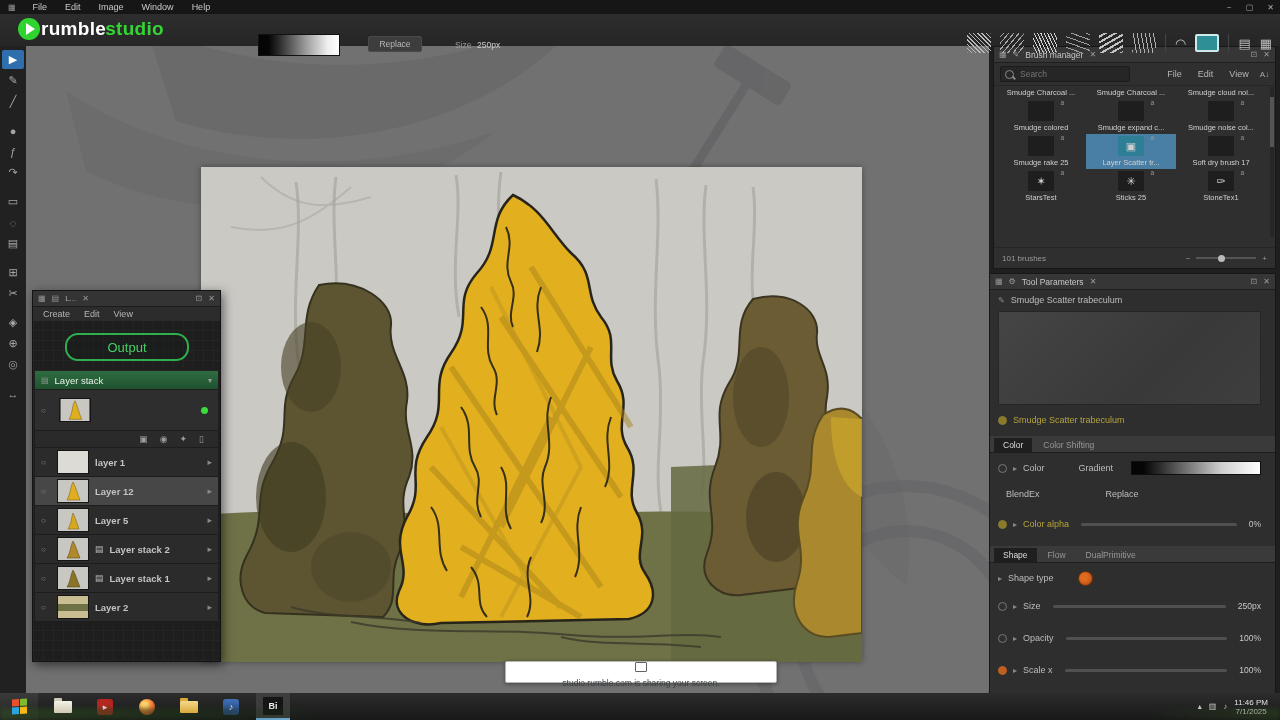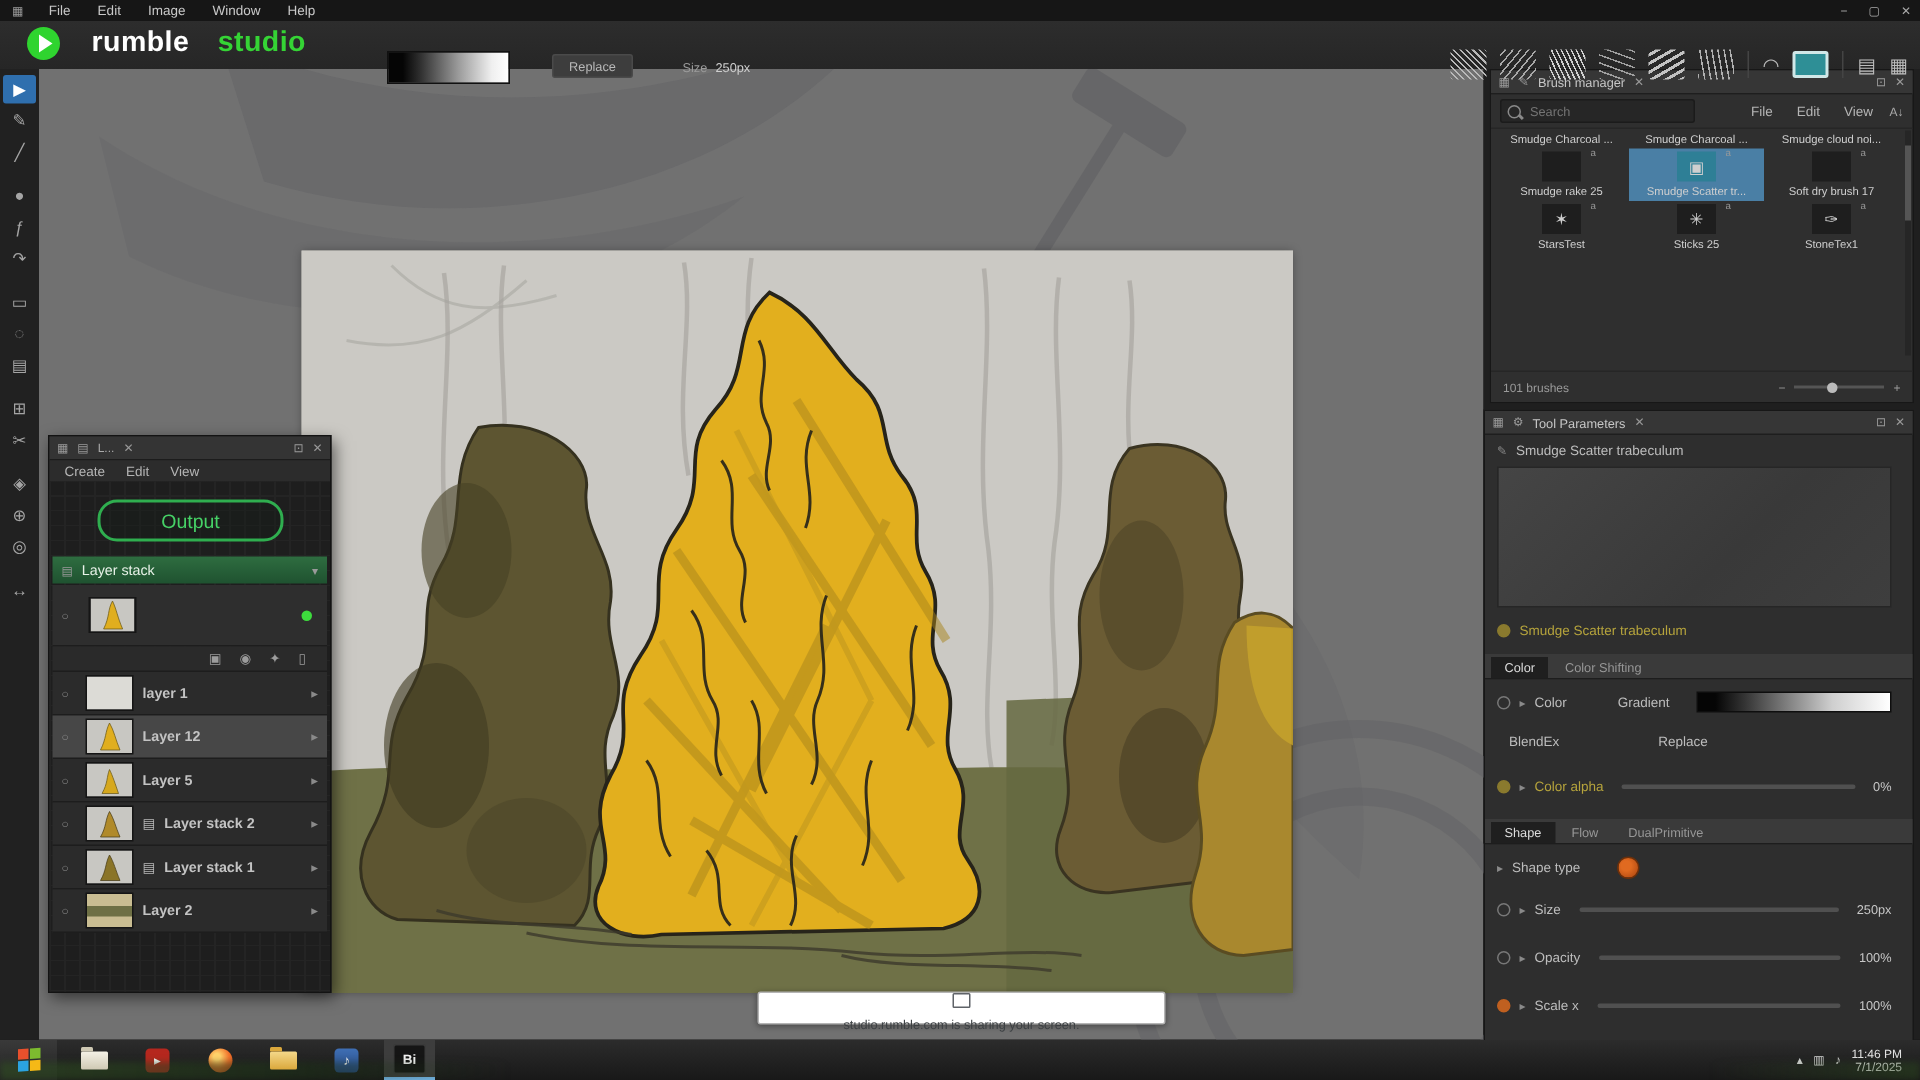--- a/index.html
+++ b/index.html
@@ -7,21 +7,21 @@
        font-family:"Liberation Sans",sans-serif;color:#ccc;}
   
   .menubar{position:absolute;left:0;top:0;width:1280px;height:14px;background:#161616;
            display:flex;align-items:center;font-size:9px;color:#c9c9c9;z-index:50;}
   .appicon{margin:0 8px 0 8px;color:#9a9a9a;font-size:8px;}
   .mitem{padding:0 9px;cursor:default;}
   .mtitle{position:absolute;left:0;right:0;text-align:center;color:#8d8d8d;pointer-events:none;}
   .wbtns{position:absolute;right:6px;top:0;height:14px;display:flex;gap:14px;align-items:center;color:#aaa;font-size:8px;}
   
   .toolbar{position:absolute;left:0;top:14px;width:1280px;height:32px;background:linear-gradient(#2d2d2d,#262626);z-index:50;}
-  .brand{position:absolute;left:18px;top:4px;display:flex;align-items:center;gap:21px;}
+  .brand{position:absolute;left:18px;top:4px;display:flex;align-items:center;gap:1px;}
   .brand-orb{width:22px;height:22px;border-radius:50%;background:#2fd42f;position:relative;display:inline-block;}
   .brand-play{position:absolute;left:8px;top:5px;width:0;height:0;border-left:9px solid #fff;
               border-top:6px solid transparent;border-bottom:6px solid transparent;}
   .brand-rumble{font-size:19px;font-weight:bold;color:#fff;letter-spacing:.3px;}
   .brand-studio{font-size:19px;font-weight:bold;color:#35d435;letter-spacing:.3px;margin-left:-2px;}
   .grad-swatch{position:absolute;left:258px;top:20px;width:80px;height:20px;border:1px solid #111;
      background:linear-gradient(90deg,#050505 0 12%,#2e2e2e 26%,#9a9a9a 58%,#efefef 86%,#fff 100%);}
   .replace-btn{position:absolute;left:368px;top:22px;width:54px;height:16px;background:#3d3d3d;border:1px solid #4a4a4a;
      color:#b9b9b9;font-size:8.5px;border-radius:2px;font-family:inherit;}
   .size-label{position:absolute;left:455px;top:26px;font-size:8.5px;color:#9a9a9a;}
@@ -143,21 +143,21 @@
   .folder{width:18px;height:12px;background:linear-gradient(#f4d88a,#dba83c);border-radius:1px;position:relative;}
   .folder::before{content:"";position:absolute;left:0;top:-3px;width:8px;height:3px;background:#dba83c;border-radius:1px 1px 0 0;}
   .folder.light{background:linear-gradient(#f4f1e6,#cfc9b4);}
   .folder.light::before{background:#cfc9b4;}
   .redapp{width:16px;height:16px;background:#b5271e;border-radius:3px;display:flex;align-items:center;justify-content:center;color:#fff;font-size:9px;}
   .ffox{width:16px;height:16px;border-radius:50%;background:radial-gradient(circle at 35% 35%,#ffd36b 15%,#f2752c 55%,#c23a12);}
   .mediaapp{width:16px;height:16px;border-radius:3px;background:linear-gradient(#3f6fb5,#274a85);display:flex;align-items:center;justify-content:center;color:#fff;font-size:9px;}
   .biapp{width:20px;height:18px;background:#151515;border:1px solid #3a3a3a;border-radius:2px;display:flex;align-items:center;justify-content:center;color:#f2f2f2;font-size:9px;font-weight:bold;}
   .tray{margin-left:auto;display:flex;align-items:center;gap:7px;padding-right:8px;}
   .trayico{color:#d5d5d5;font-size:8px;}
-  .clock{text-align:right;color:#e2e2e2;font-size:8px;line-height:9px;padding-right:4px;}
+  .clock{text-align:center;color:#e2e2e2;font-size:8px;line-height:9px;padding-right:4px;}
 </style>
 </head>
 <body>
 
 <div class="menubar">
   <span class="appicon">▦</span>
   <span class="mitem">File</span>
   <span class="mitem">Edit</span>
   <span class="mitem">Image</span>
   <span class="mitem">Window</span>
@@ -423,31 +423,51 @@
           </div>
         <div class="bcell">
             <div class="bname">Smudge Charcoal ...</div>
           </div>
         <div class="bcell">
             <div class="bname">Smudge cloud noi...</div>
           </div>
       </div>
       <div class="brow">
         <div class="bcell">
+          <div class="bicon h-a">
+              <span class="badge">a</span>
+            </div>
+          <div class="bname">Smudge colored</div>
+        </div>
+        <div class="bcell">
+          <div class="bicon h-d">
+              <span class="badge">a</span>
+            </div>
+          <div class="bname">Smudge expand c...</div>
+        </div>
+        <div class="bcell">
+          <div class="bicon h-b">
+              <span class="badge">a</span>
+            </div>
+          <div class="bname">Smudge noise col...</div>
+        </div>
+      </div>
+      <div class="brow">
+        <div class="bcell">
           <div class="bicon h-e">
               <span class="badge">a</span>
             </div>
           <div class="bname">Smudge rake 25</div>
         </div>
         <div class="bcell sel">
           <div class="bicon">
               <span>▣</span>
               <span class="badge">a</span>
             </div>
-          <div class="bname">Smudge Scatter tr...</div>
+          <div class="bname">Layer Scatter tr...</div>
         </div>
         <div class="bcell">
           <div class="bicon h-c">
               <span class="badge">a</span>
             </div>
           <div class="bname">Soft dry brush 17</div>
         </div>
       </div>
       <div class="brow">
         <div class="bcell">

